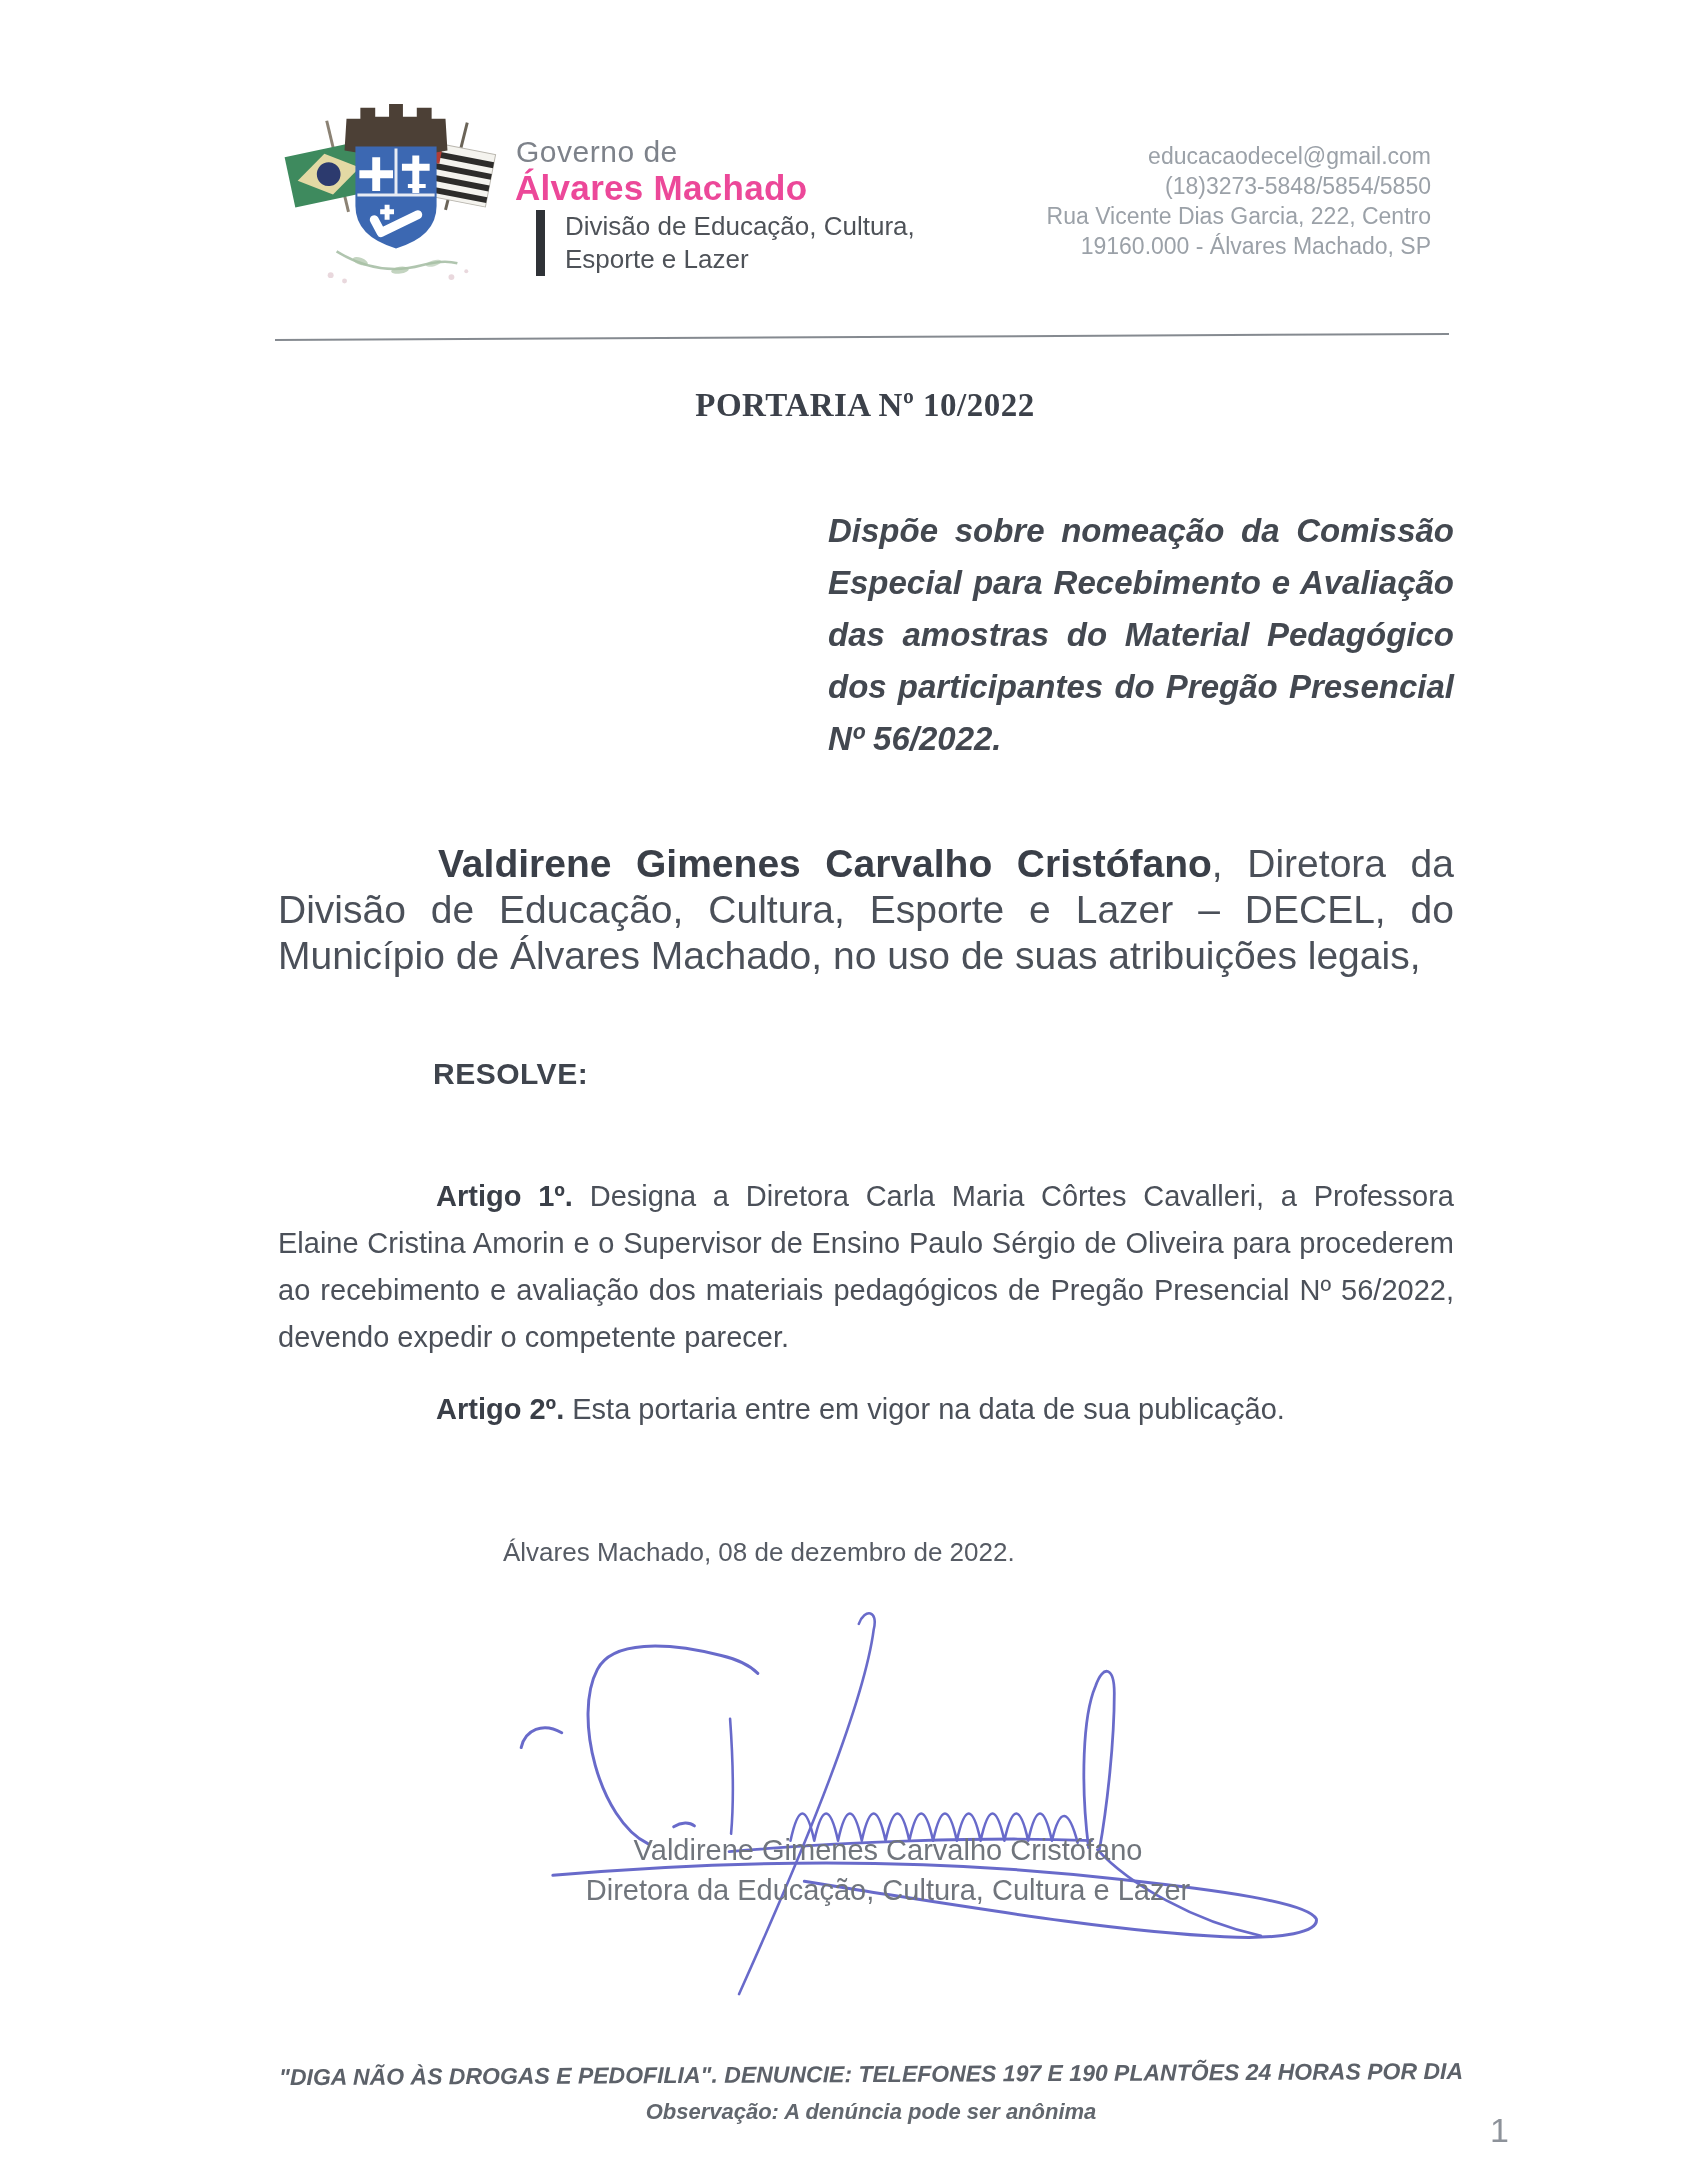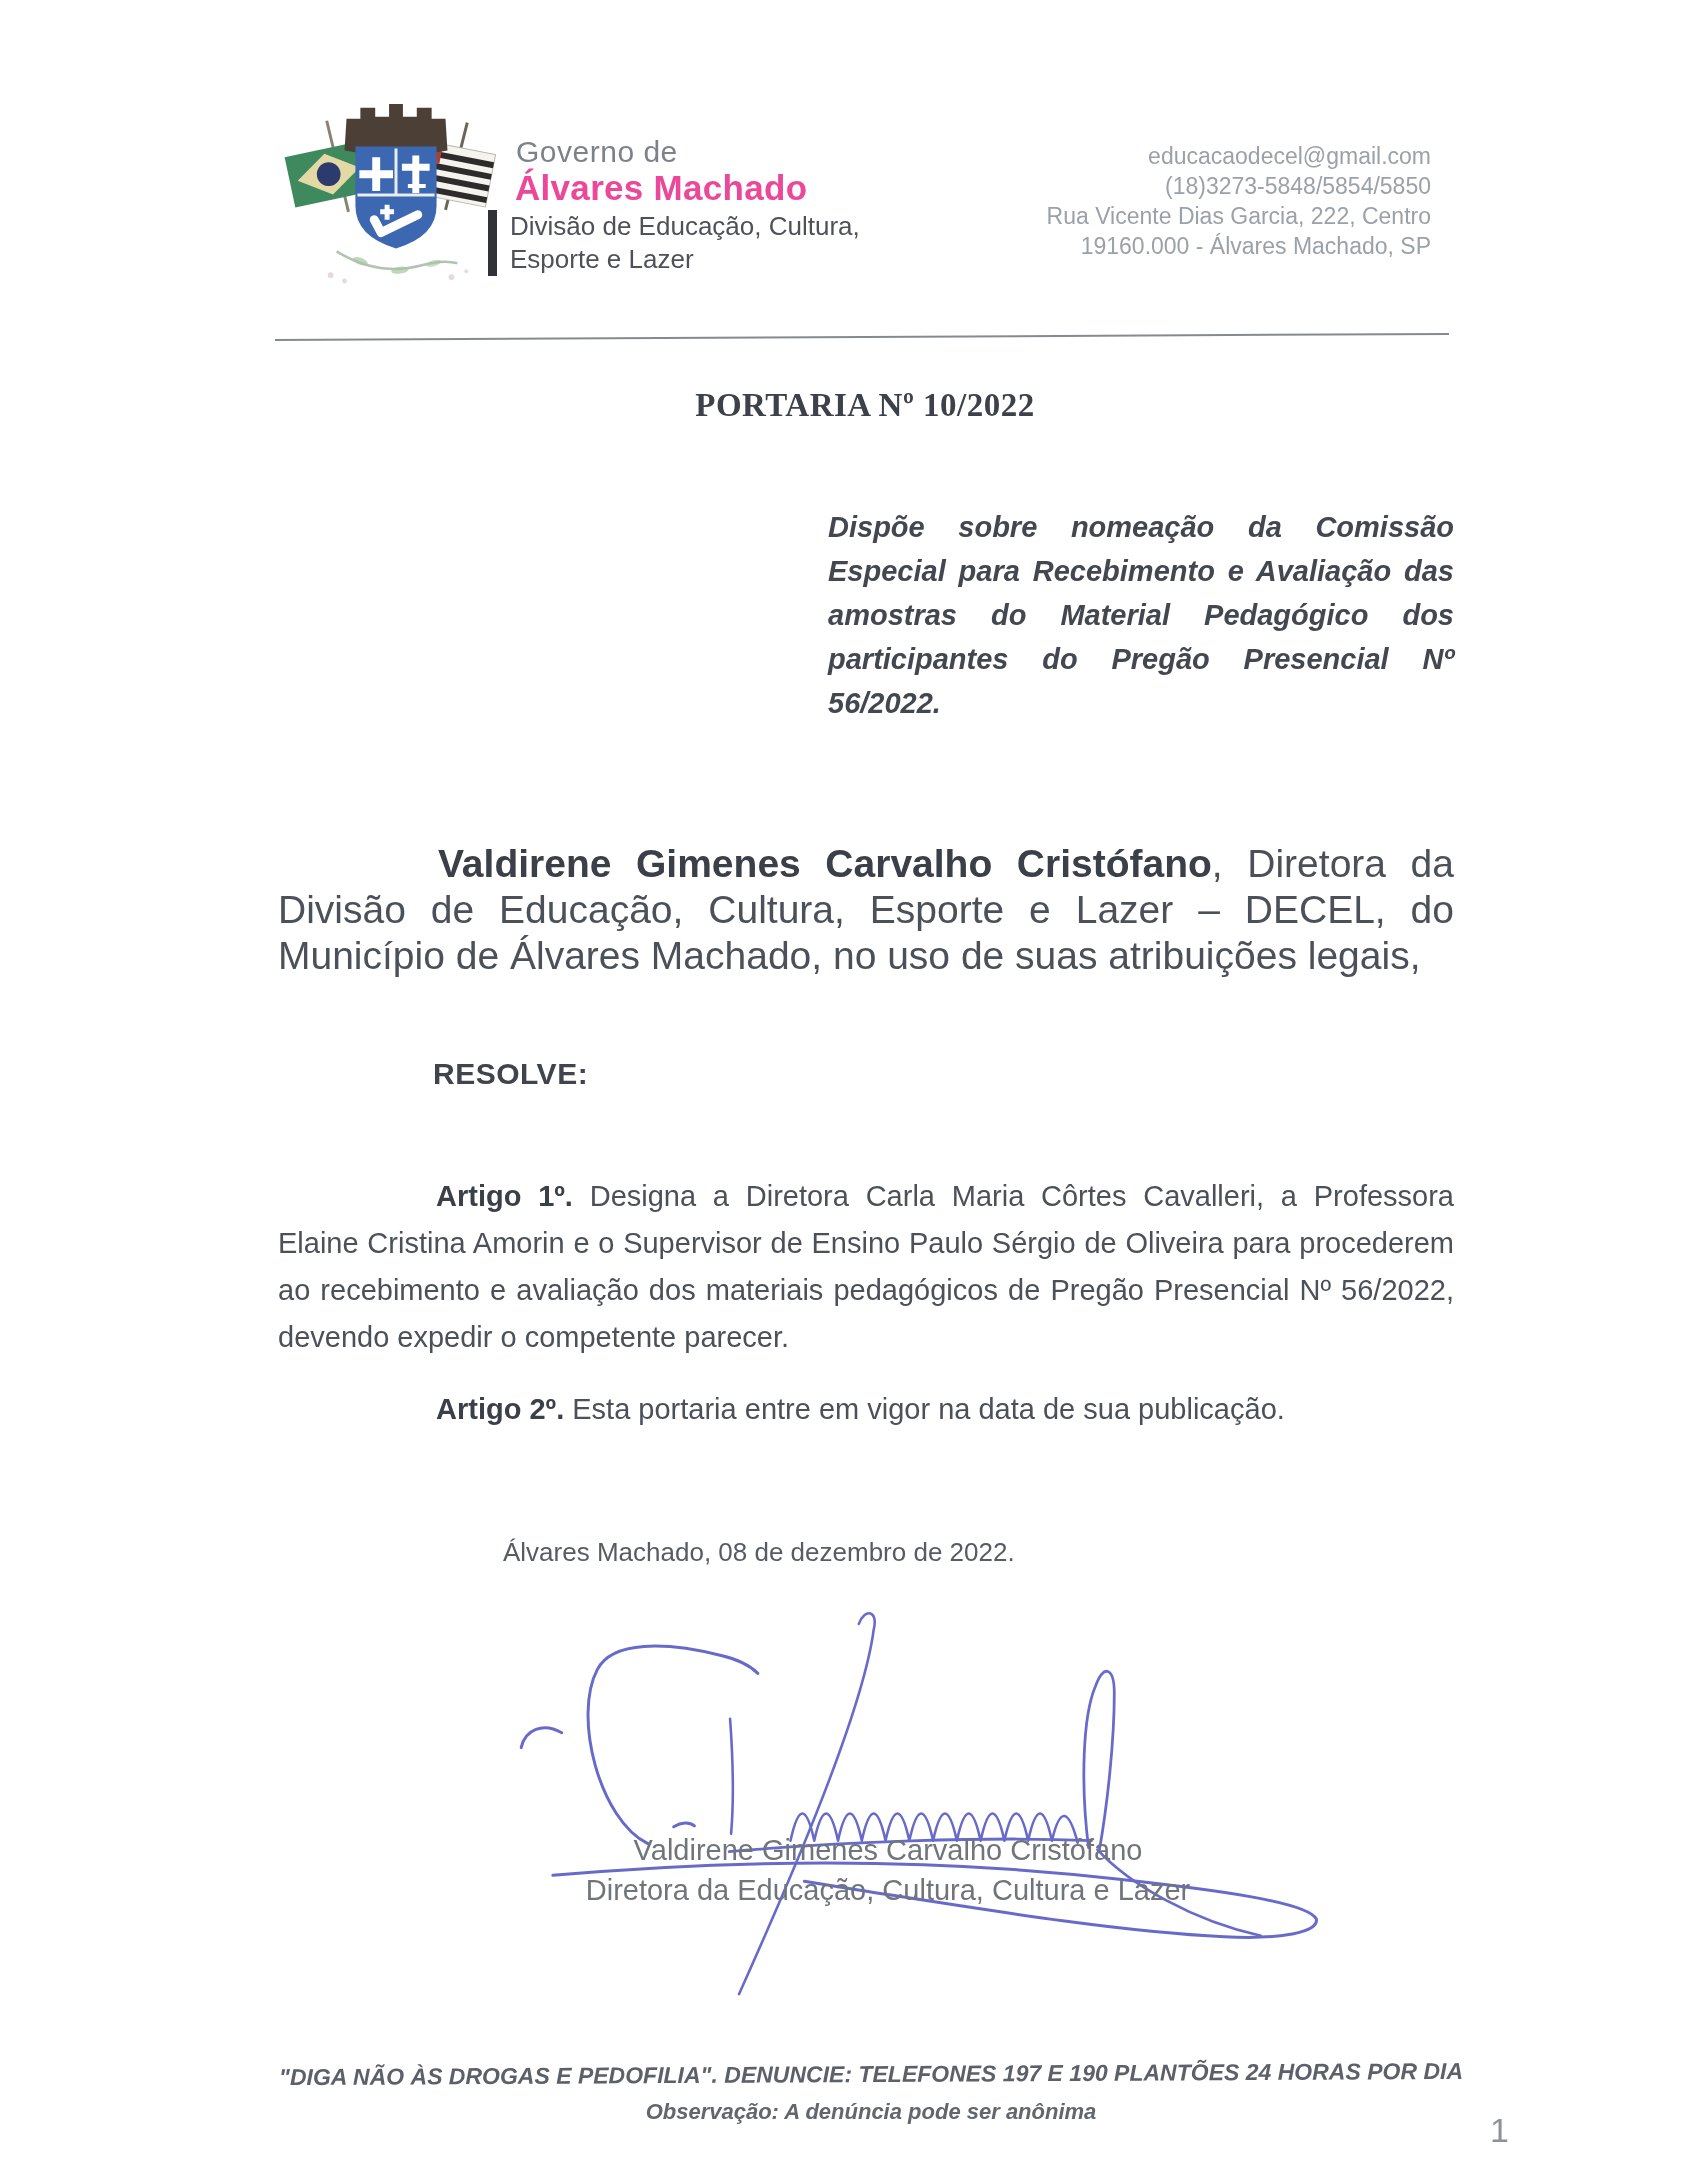--- a/index.html
+++ b/index.html
@@ -10,40 +10,40 @@
     overflow:hidden;
     font-family:"Liberation Sans","DejaVu Sans",sans-serif;
     color:#4b5059;
   }
   .abs{position:absolute;}
 
   
   .gov-label{left:516px;top:135px;font-size:30px;color:#7d828a;letter-spacing:0.5px;}
   .gov-city{left:515px;top:168px;font-size:35px;font-weight:700;color:#ec4899;letter-spacing:0.3px;}
   .gov-division{
-    left:488px;top:210px;font-size:26px;color:#4e5258;line-height:33px;
-    border-left:9px solid #2f3237;padding-left:13px;
+    left:536px;top:210px;font-size:26px;color:#4e5258;line-height:33px;
+    border-left:9px solid #2f3237;padding-left:20px;
   }
   .contact{
     left:891px;top:141px;width:540px;text-align:right;
     font-size:23px;line-height:30px;color:#9ba1a8;
   }
   .divider{
     left:275px;top:336px;width:1174px;height:2px;
     background:#70757c;transform:rotate(-0.3deg);opacity:.85;
   }
 
   
   .doc-title{
     left:277px;top:387px;width:1176px;text-align:center;
     font-size:33px;font-weight:700;color:#3c414a;letter-spacing:0.5px;font-family:Liberation Serif, serif;
   }
   .summary{
     left:828px;top:505px;width:626px;
-    font-size:29px;line-height:44px;
+    font-size:33px;line-height:52px;
     font-weight:700;font-style:italic;color:#434850;
     text-align:justify;
   }
   .preamble{
     left:278px;top:841px;width:1176px;
     font-size:39px;line-height:46px;text-align:justify;text-indent:160px;
   }
   .preamble b{color:#3a3f48;}
   .resolve{
     left:433px;top:1057px;font-size:30px;font-weight:700;color:#3f444d;letter-spacing:0.5px;

